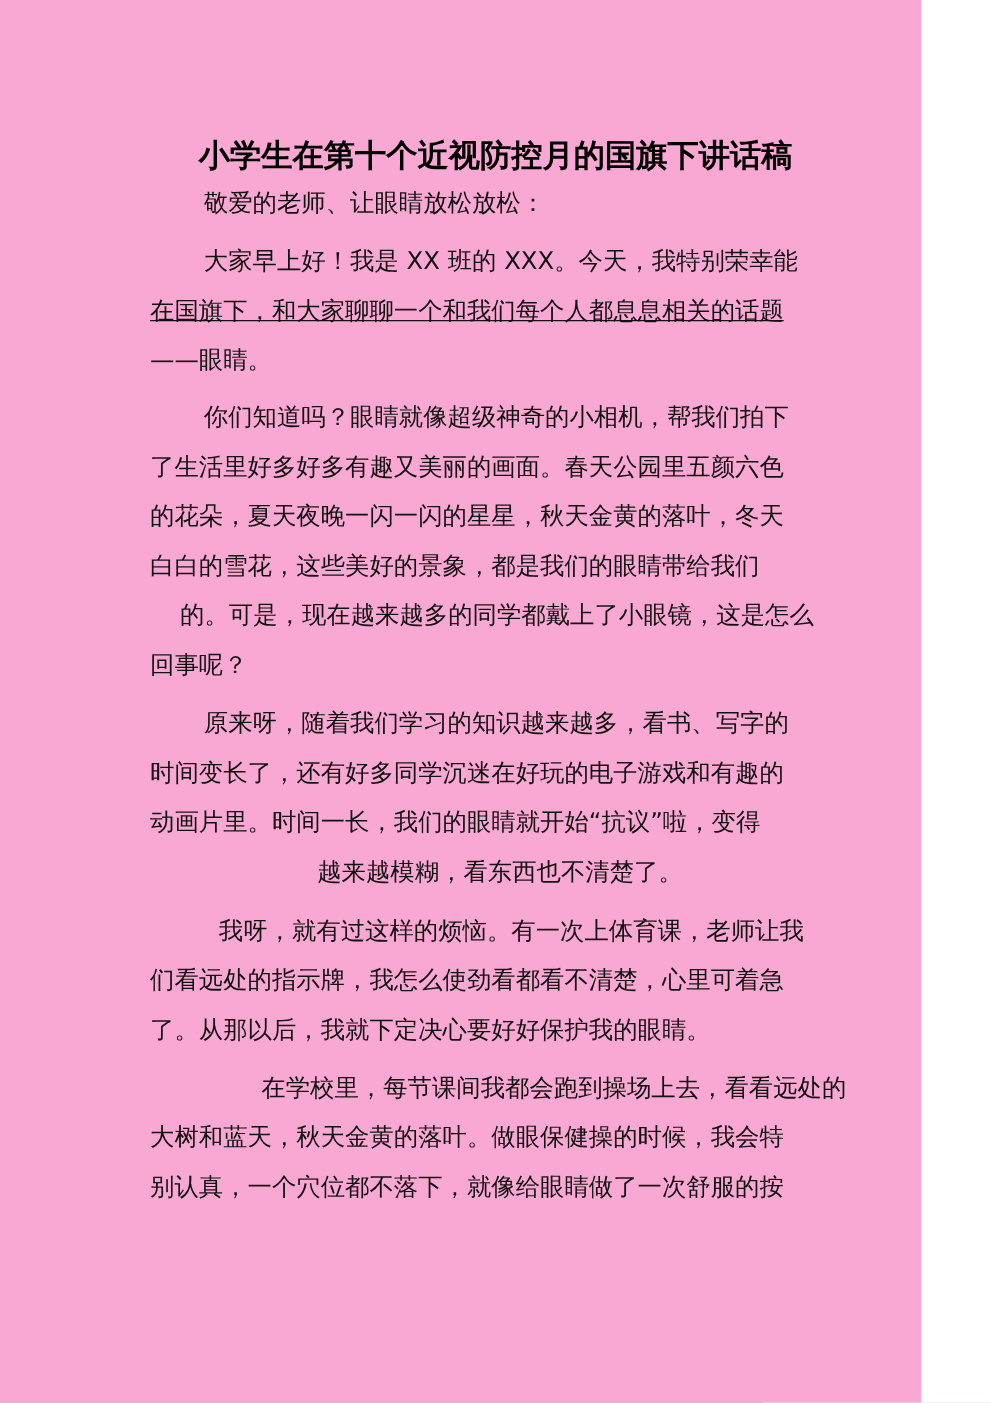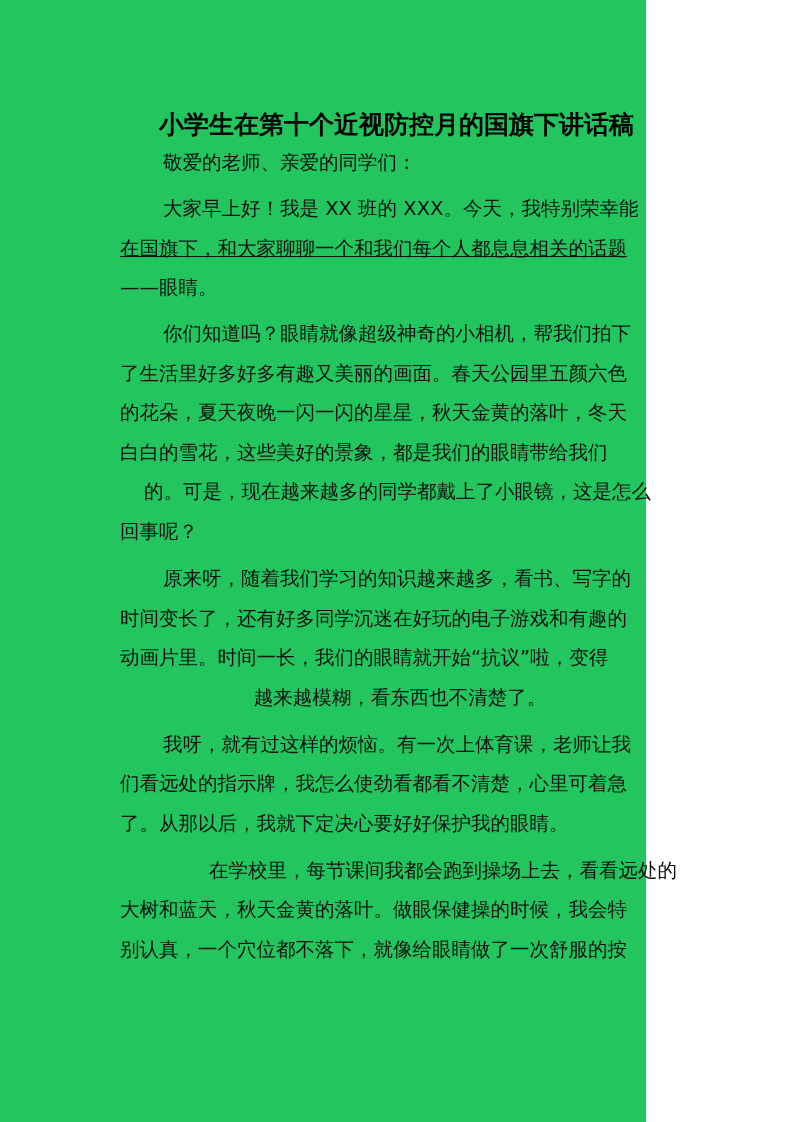--- a/index.html
+++ b/index.html
@@ -1,44 +1,44 @@
 <!DOCTYPE html>
 <html><head>
 <meta charset="utf-8">
 <style>
   html, body { margin: 0; padding: 0; background: #ffffff; }
   body { width: 793px; height: 1122px; position: relative; overflow: hidden;
          font-family: "DejaVu Sans", "Liberation Sans", sans-serif; color: #111; }
-  .page { position: absolute; left: 0; top: 0; width: 646px; height: 1122px; background: #22c55e; }
+  .page { position: absolute; left: 0; top: 0; width: 737px; height: 1122px; background: #f9a8d4; }
   .title { position: absolute; left: 0; width: 793px; top: 108px; text-align: center;
            font-size: 25px; font-weight: bold; letter-spacing: 0px; color: #000; }
   .line { position: absolute; left: 120px; width: 560px; font-size: 19.5px; white-space: nowrap;
           color: #111; line-height: 26px; }
   .indent { left: 163px; }
 </style>
 </head>
 <body>
 
 <div class="page">
   <div class="title">小学生在第十个近视防控月的国旗下讲话稿</div>
   <div id="body-lines">
-      <div class="line indent" style="top: 150px;">敬爱的老师、亲爱的同学们：</div>
+      <div class="line indent" style="top: 150px;">敬爱的老师、让眼睛放松放松：</div>
       <div class="line indent" style="top: 196px;">大家早上好！我是 XX 班的 XXX。今天，我特别荣幸能</div>
       <div class="line" style="top: 236px; text-decoration: underline;">在国旗下，和大家聊聊一个和我们每个人都息息相关的话题</div>
       <div class="line" style="top: 275px;">——眼睛。</div>
       <div class="line indent" style="top: 321px;">你们知道吗？眼睛就像超级神奇的小相机，帮我们拍下</div>
       <div class="line" style="top: 361px;">了生活里好多好多有趣又美丽的画面。春天公园里五颜六色</div>
       <div class="line" style="top: 400px;">的花朵，夏天夜晚一闪一闪的星星，秋天金黄的落叶，冬天</div>
       <div class="line" style="top: 440px;">白白的雪花，这些美好的景象，都是我们的眼睛带给我们</div>
       <div class="line" style="top: 479px; margin-left: 24px;">的。可是，现在越来越多的同学都戴上了小眼镜，这是怎么</div>
       <div class="line" style="top: 519px;">回事呢？</div>
       <div class="line indent" style="top: 566px;">原来呀，随着我们学习的知识越来越多，看书、写字的</div>
       <div class="line" style="top: 606px;">时间变长了，还有好多同学沉迷在好玩的电子游戏和有趣的</div>
       <div class="line" style="top: 645px;">动画片里。时间一长，我们的眼睛就开始“抗议”啦，变得</div>
       <div class="line" style="top: 685px; text-align: center;">越来越模糊，看东西也不清楚了。</div>
-      <div class="line indent" style="top: 732px;">我呀，就有过这样的烦恼。有一次上体育课，老师让我</div>
+      <div class="line indent" style="top: 732px; margin-left: 12px;">我呀，就有过这样的烦恼。有一次上体育课，老师让我</div>
       <div class="line" style="top: 771px;">们看远处的指示牌，我怎么使劲看都看不清楚，心里可着急</div>
       <div class="line" style="top: 811px;">了。从那以后，我就下定决心要好好保护我的眼睛。</div>
       <div class="line indent" style="top: 858px; text-align: center;">在学校里，每节课间我都会跑到操场上去，看看远处的</div>
       <div class="line" style="top: 897px;">大树和蓝天，秋天金黄的落叶。做眼保健操的时候，我会特</div>
       <div class="line" style="top: 937px;">别认真，一个穴位都不落下，就像给眼睛做了一次舒服的按</div>
     </div>
 </div>
 
 </body></html>

